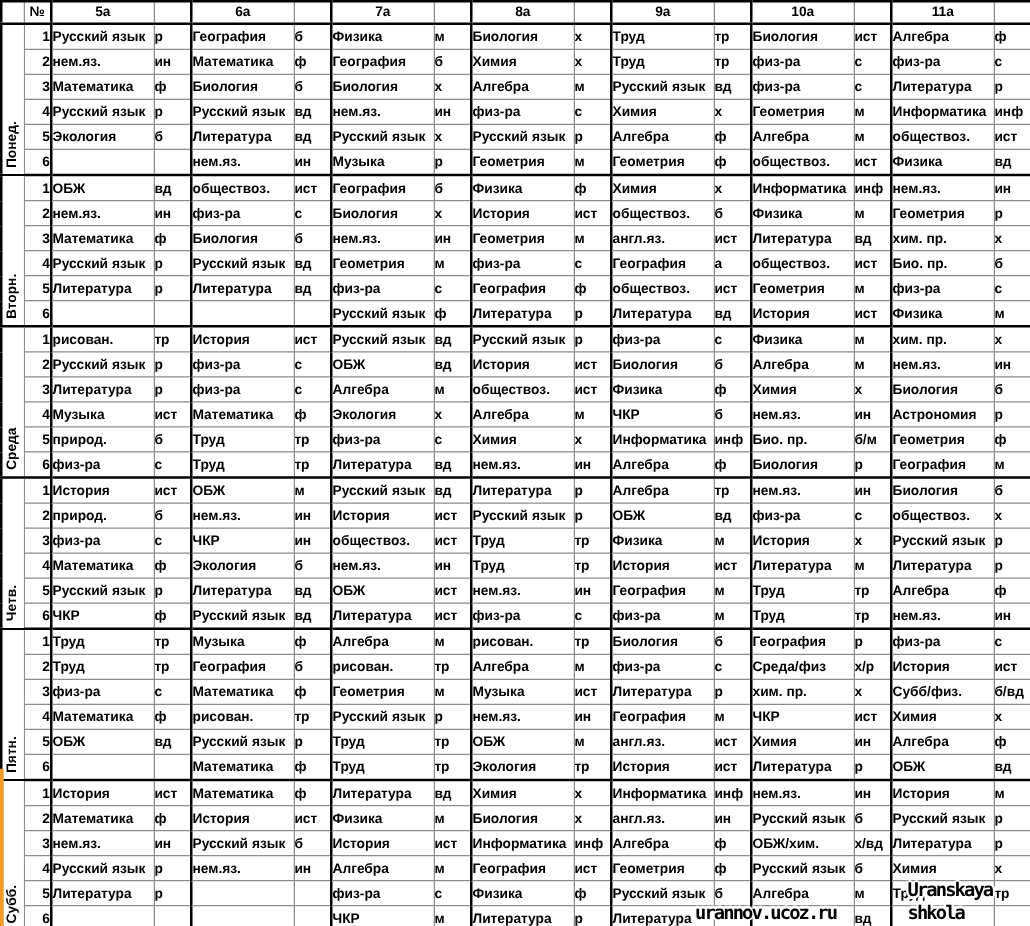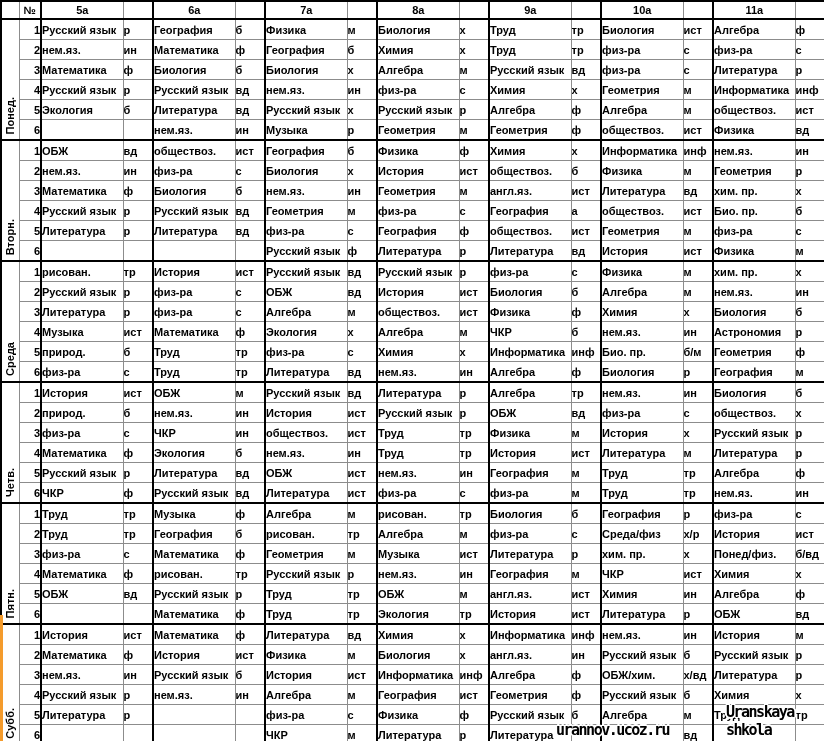--- a/index.html
+++ b/index.html
@@ -549,21 +549,21 @@
           <td class="subject group-start">Математика</td>
           <td class="code">ф</td>
           <td class="subject group-start">Геометрия</td>
           <td class="code">м</td>
           <td class="subject group-start">Музыка</td>
           <td class="code">ист</td>
           <td class="subject group-start">Литература</td>
           <td class="code">р</td>
           <td class="subject group-start">хим. пр.</td>
           <td class="code">х</td>
-          <td class="subject group-start">Понед/физ.</td>
+          <td class="subject group-start">Субб/физ.</td>
           <td class="code">б/вд</td>
         </tr>
         <tr>
           <td class="num">4</td>
           <td class="subject group-start">Математика</td>
           <td class="code">ф</td>
           <td class="subject group-start">рисован.</td>
           <td class="code">тр</td>
           <td class="subject group-start">Русский язык</td>
           <td class="code">р</td>

